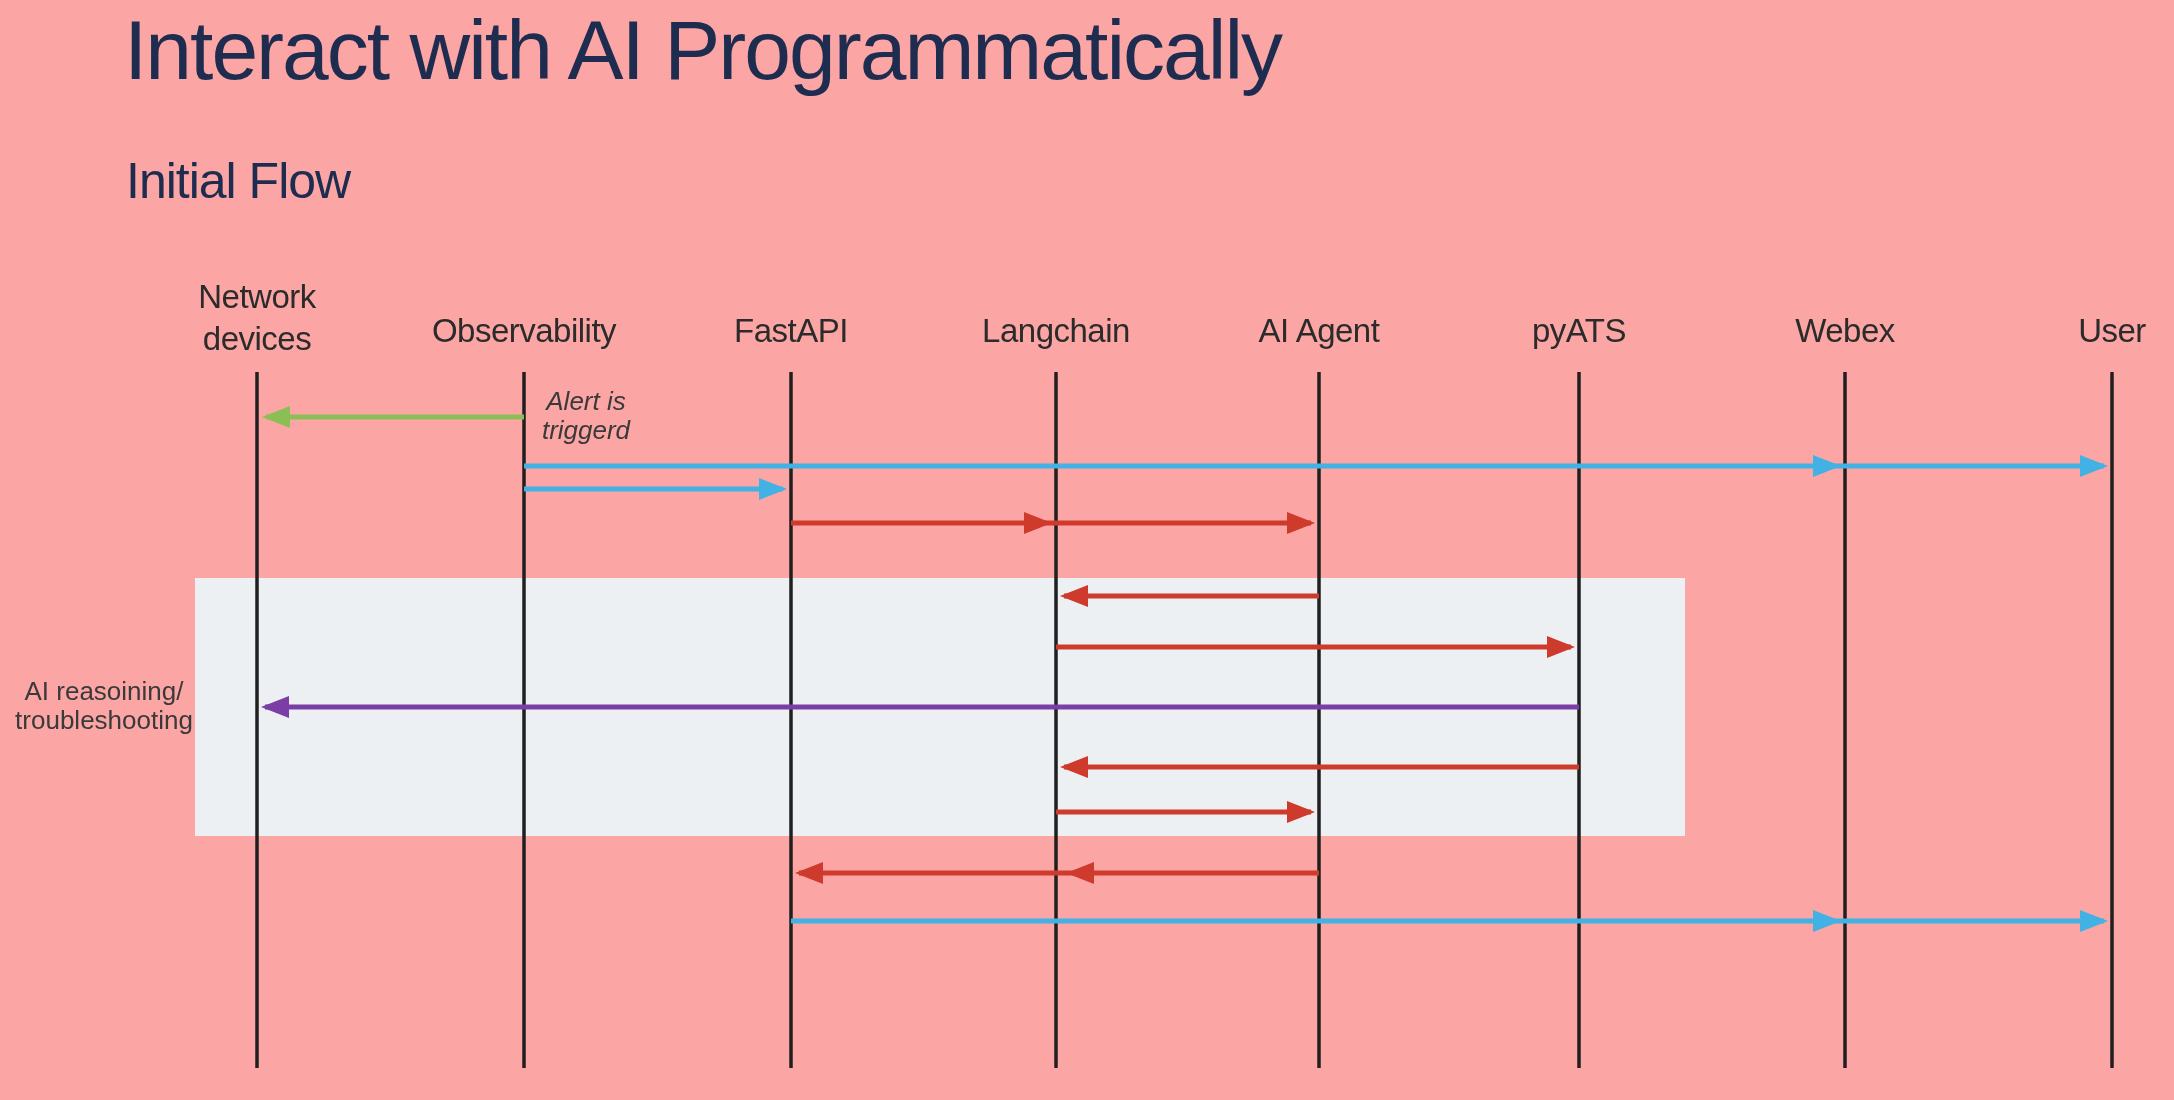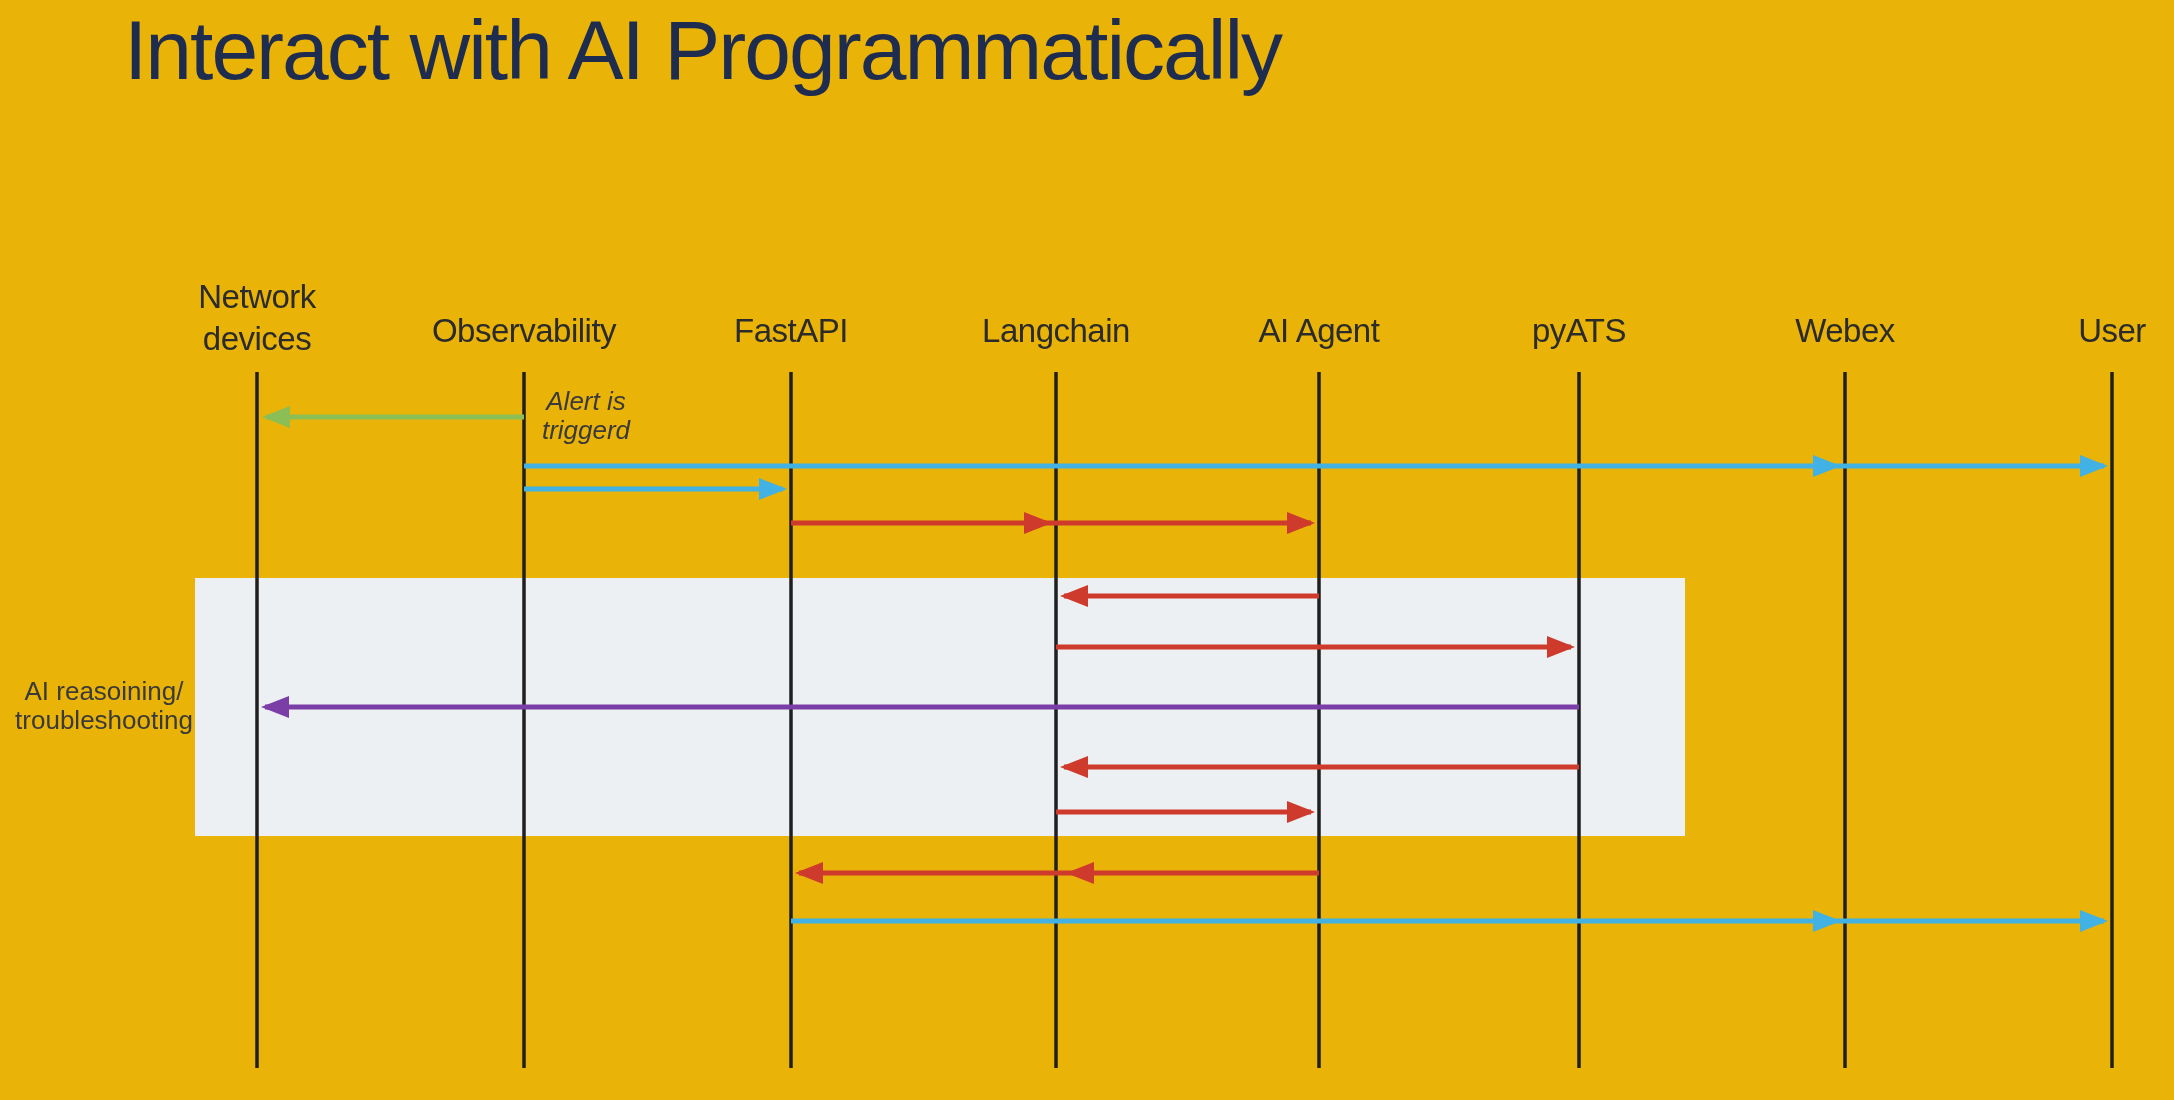--- a/index.html
+++ b/index.html
@@ -1,17 +1,17 @@
 <!DOCTYPE html>
 <html><head>
 <meta charset="utf-8">
 <style>
   html,body{margin:0;padding:0;background:#ffffff;}
   .canvas{
-    position:relative;width:2174px;height:1100px;background:#eab308;
+    position:relative;width:2174px;height:1100px;background:#fca5a5;
     font-family:"Liberation Sans",sans-serif;overflow:hidden;
   }
   .page-title{
     position:absolute;left:124px;top:2px;margin:0;
     font-size:84px;font-weight:300;letter-spacing:-2px;
     color:#1e2c4f;white-space:nowrap;
   }
   .page-subtitle{
     position:absolute;left:126px;top:152px;margin:0;
     font-size:50px;font-weight:300;letter-spacing:-1px;
@@ -19,20 +19,21 @@
   }
   #diagram{position:absolute;left:0;top:0;}
   #diagram text{font-family:"Liberation Sans",sans-serif;}
   #diagram .lifeline-label{letter-spacing:-0.5px;}
 </style>
 </head>
 <body>
 
 <div class="canvas">
   <h1 class="page-title">Interact with AI Programmatically</h1>
+  <h2 class="page-subtitle">Initial Flow</h2>
   <svg id="diagram" width="2174" height="1100" viewBox="0 0 2174 1100" xmlns="http://www.w3.org/2000/svg">
       <rect x="195" y="578" width="1490" height="258" fill="#edf0f2"></rect>
       <line x1="257" y1="372" x2="257" y2="1068" stroke="#1f1f1f" stroke-width="3.5"></line>
       <text x="257" y="308" text-anchor="middle" font-size="33" fill="#2b2b2b" class="lifeline-label">Network</text>
       <text x="257" y="350" text-anchor="middle" font-size="33" fill="#2b2b2b" class="lifeline-label">devices</text>
       <line x1="524" y1="372" x2="524" y2="1068" stroke="#1f1f1f" stroke-width="3.5"></line>
       <text x="524" y="342" text-anchor="middle" font-size="33" fill="#2b2b2b" class="lifeline-label">Observability</text>
       <line x1="791" y1="372" x2="791" y2="1068" stroke="#1f1f1f" stroke-width="3.5"></line>
       <text x="791" y="342" text-anchor="middle" font-size="33" fill="#2b2b2b" class="lifeline-label">FastAPI</text>
       <line x1="1056" y1="372" x2="1056" y2="1068" stroke="#1f1f1f" stroke-width="3.5"></line>

